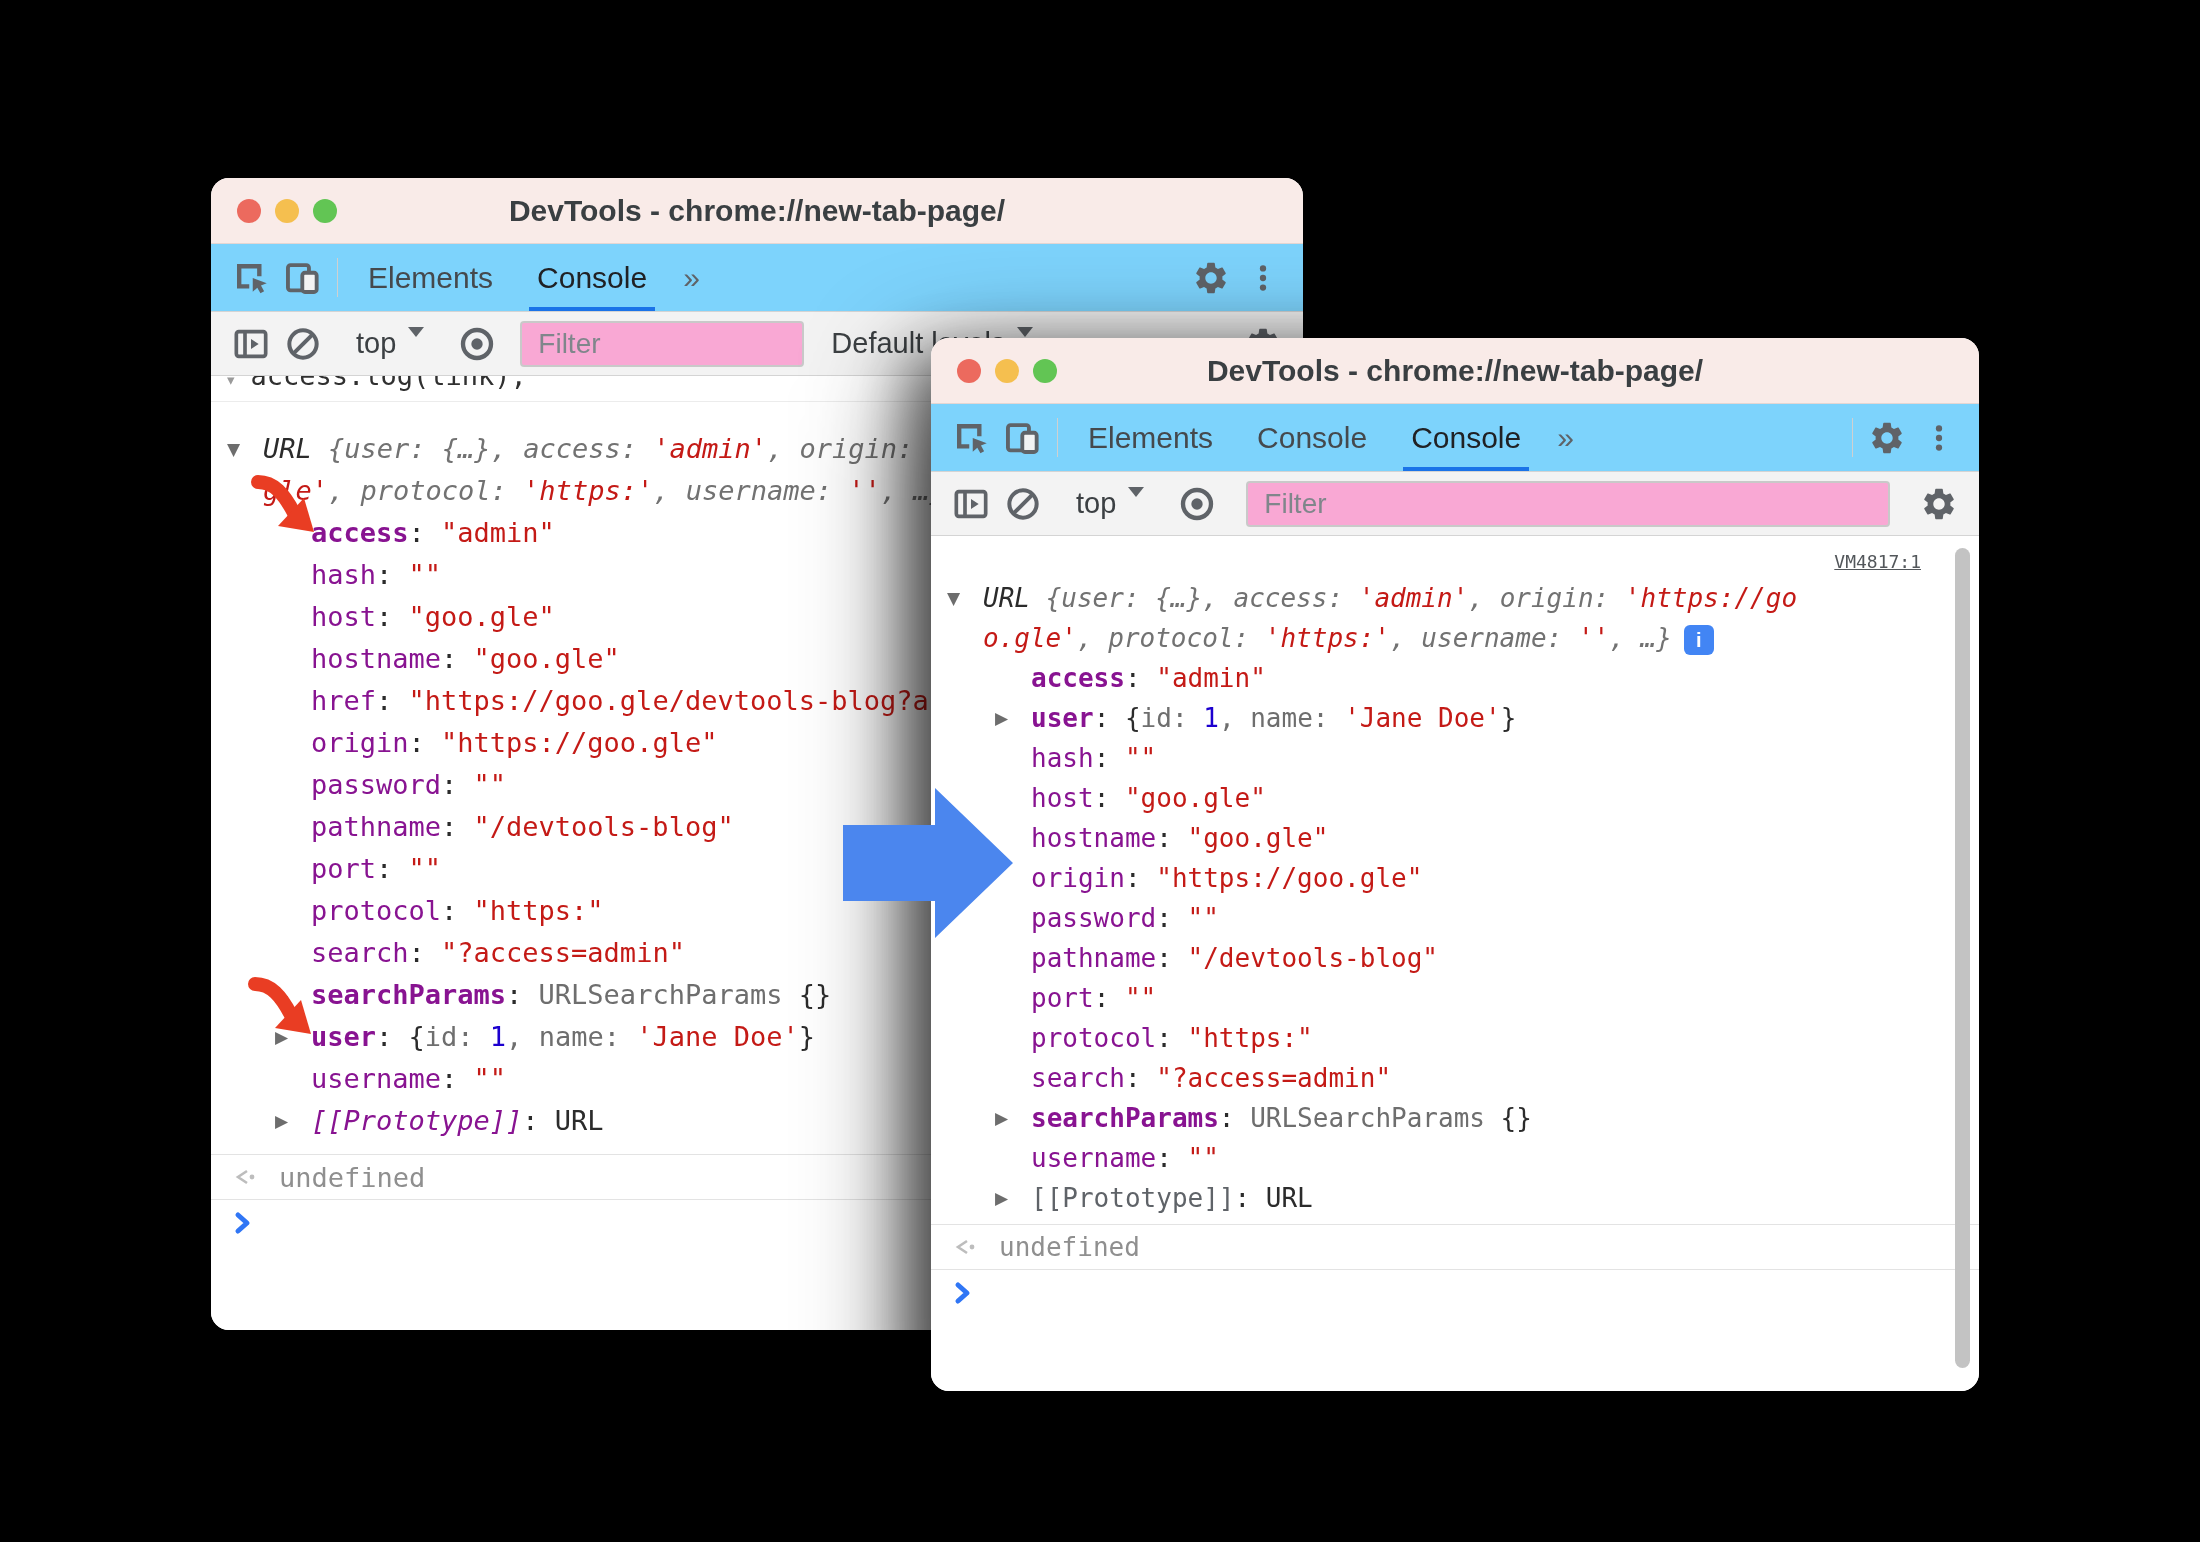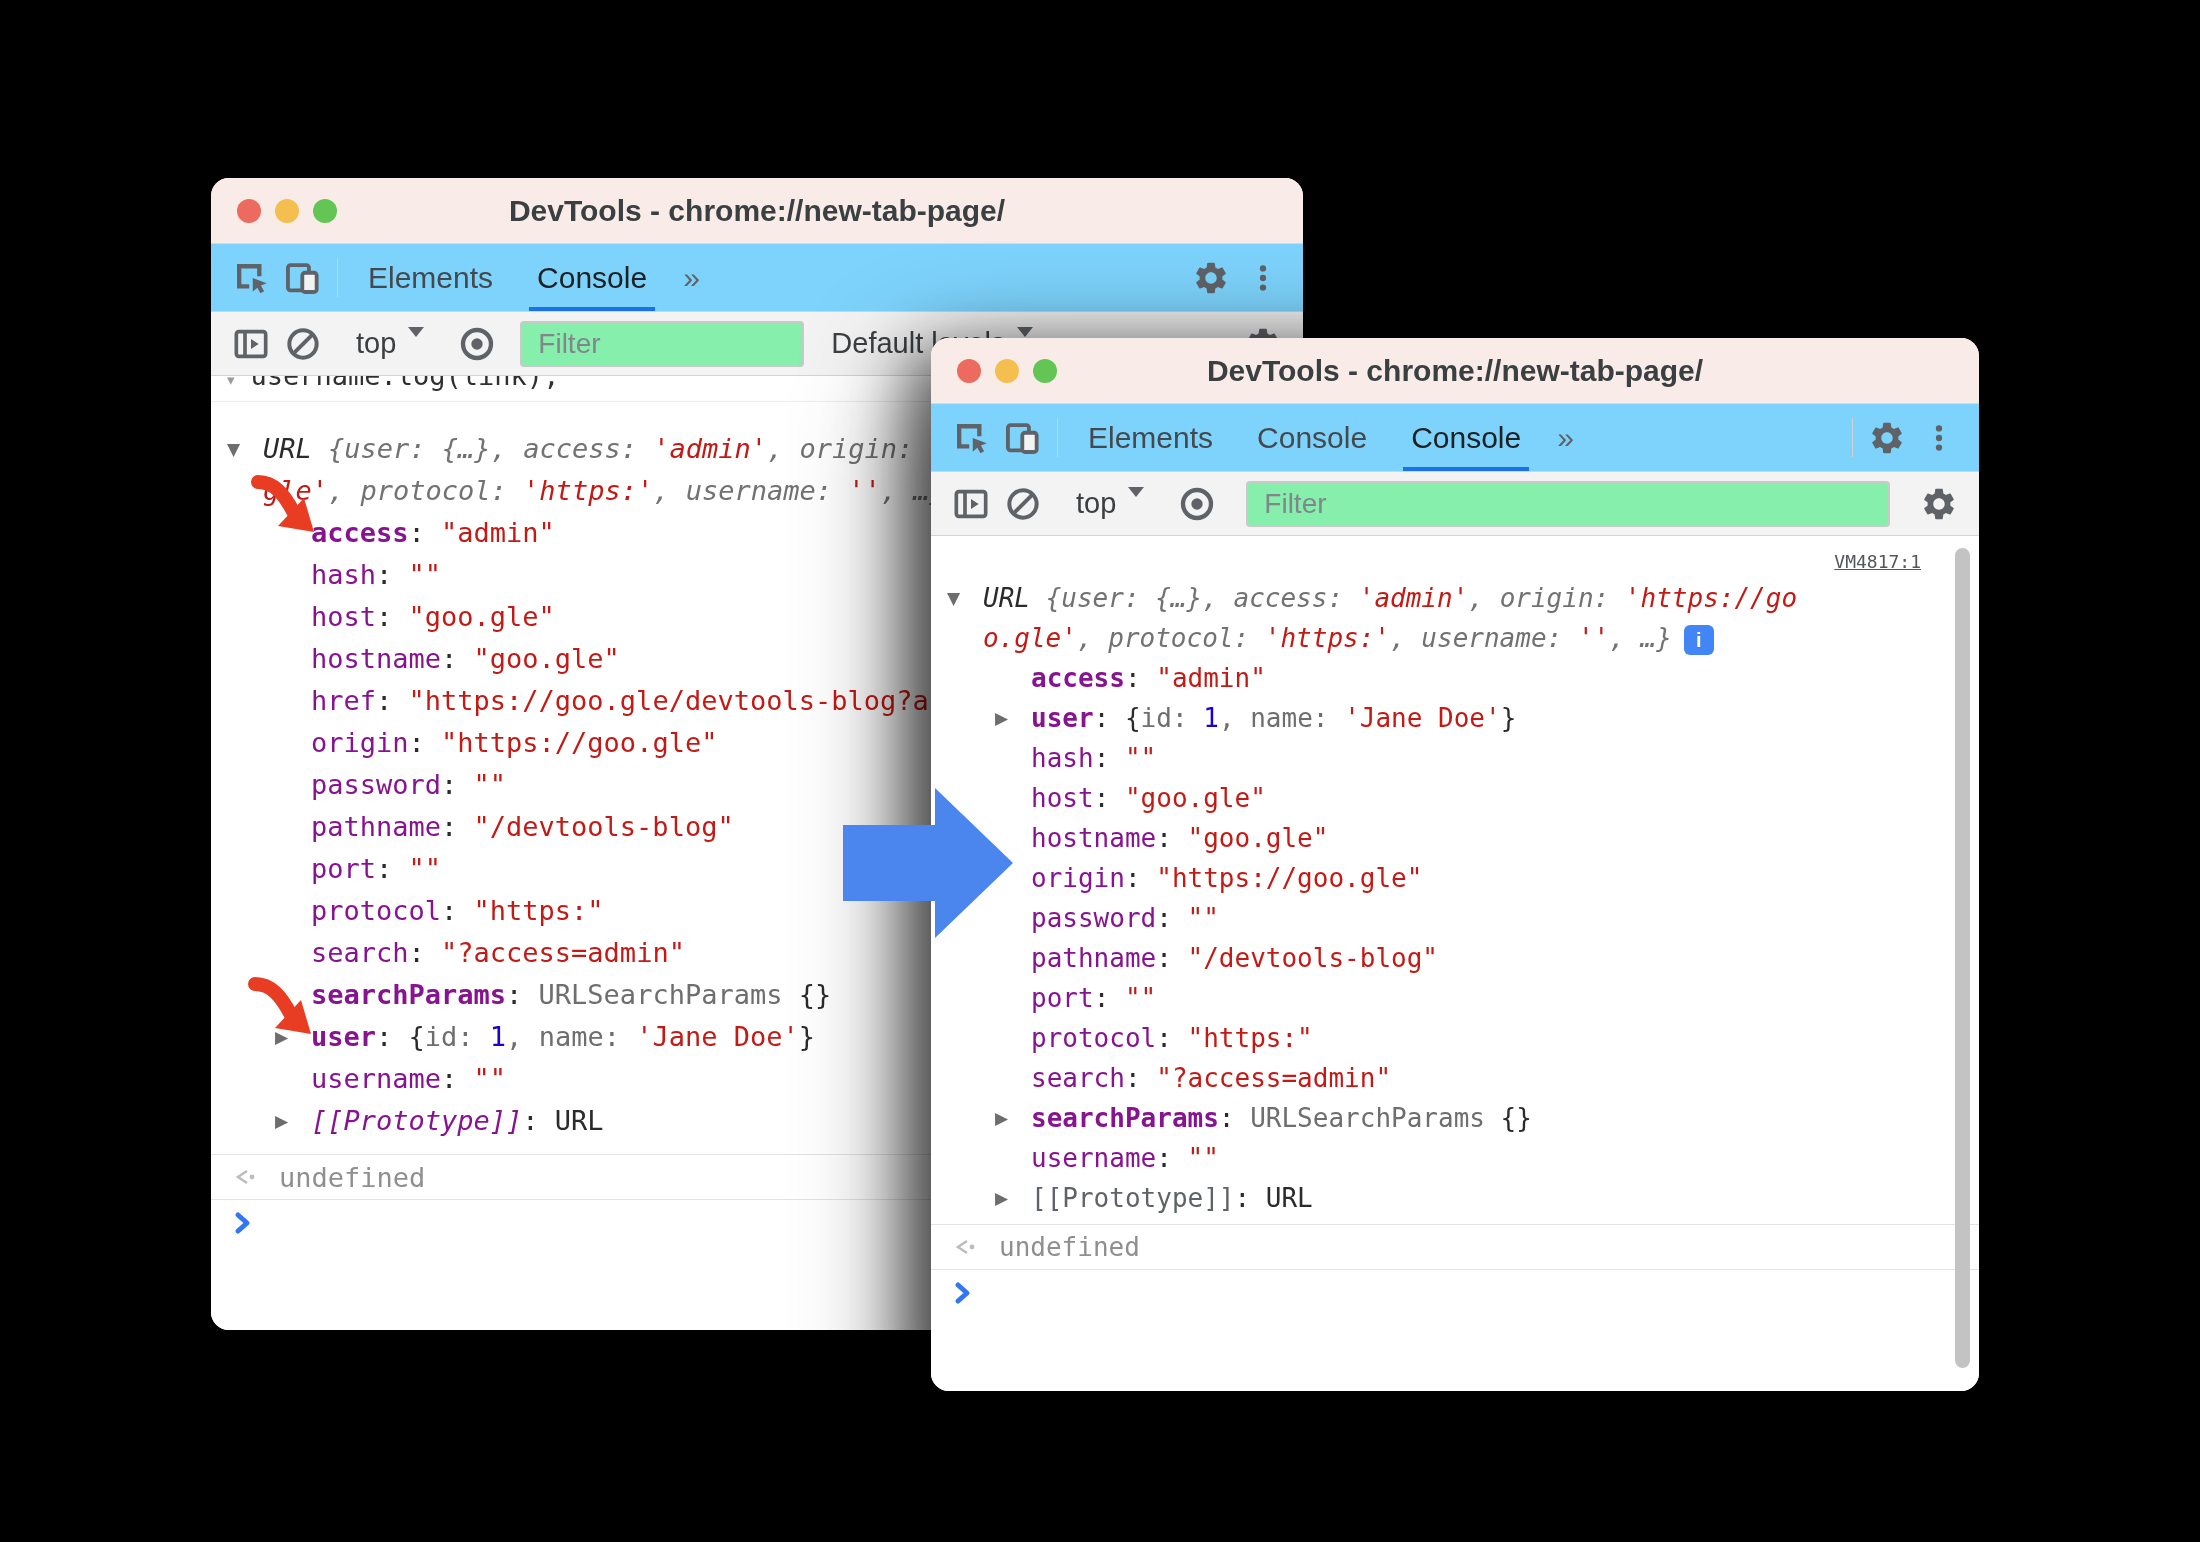--- a/index.html
+++ b/index.html
@@ -30,21 +30,21 @@
   .tab.active { color:#202124; }
   .tab.active::after { content:""; position:absolute; left:14px; right:14px; bottom:0; height:4px; background:#1a73e8; }
   .tab-more { display:flex; align-items:center; padding:0 14px; font-size:30px; color:#5f6368; flex:none; }
   .bar-right { margin-left:auto; display:flex; align-items:stretch; }
 
   .toolbar { height:64px; background:#f3f3f3; border-bottom:1px solid #d4d4d4;
              display:flex; align-items:center; padding:0 14px; flex:none; }
   .ctx { display:flex; align-items:flex-start; gap:12px; font-size:29px; color:#3c4043; padding:0 10px; flex:none; }
   .caret { width:0; height:0; border-left:8px solid transparent; border-right:8px solid transparent;
            border-top:10px solid #5f6368; }
-  .filter { height:46px; background:#86efac; border:2px solid #c9c9c9; border-radius:4px;
+  .filter { height:46px; background:#f9a8d4; border:2px solid #c9c9c9; border-radius:4px;
             font-size:28px; color:#3c4043; padding:0 16px; font-family:"Liberation Sans",sans-serif; }
   .filter::placeholder { color:#80868b; }
   .win-back .filter { width:284px; flex:none; }
   .win-front .filter { flex:1; min-width:0; margin:0 6px; }
 
   
   .console { position:relative; flex:1; background:#fff; font-family:"DejaVu Sans Mono", monospace; overflow:hidden; }
   .win-back  .console { font-size:27px; }
   .win-front .console { font-size:26px; }
 
@@ -191,21 +191,21 @@
               <path fill="#5f6368" d="M19.14 12.94c.04-.3.06-.61.06-.94 0-.32-.02-.64-.07-.94l2.03-1.58c.18-.14.23-.41.12-.61l-1.92-3.32c-.12-.22-.37-.29-.59-.22l-2.39.96c-.5-.38-1.03-.7-1.62-.94l-.36-2.54c-.04-.24-.24-.41-.48-.41h-3.84c-.24 0-.43.17-.47.41l-.36 2.54c-.59.24-1.13.57-1.62.94l-2.39-.96c-.22-.08-.47 0-.59.22L2.74 8.87c-.12.21-.08.47.12.61l2.03 1.58c-.05.3-.09.63-.09.94s.02.64.07.94l-2.03 1.58c-.18.14-.23.41-.12.61l1.92 3.32c.12.22.37.29.59.22l2.39-.96c.5.38 1.03.7 1.62.94l.36 2.54c.05.24.24.41.48.41h3.84c.24 0 .44-.17.47-.41l.36-2.54c.59-.24 1.13-.56 1.62-.94l2.39.96c.22.08.47 0 .59-.22l1.92-3.32c.12-.22.07-.47-.12-.61l-2.01-1.58zM12 15.6c-1.98 0-3.6-1.62-3.6-3.6s1.62-3.6 3.6-3.6 3.6 1.62 3.6 3.6-1.62 3.6-3.6 3.6z"></path>
             </svg>
         </span>
       </span>
     </div>
 
     <div class="console">
       <div class="clipped">
         <div class="inner">
           <span class="mini-tri">▾</span>
-          <span>username.log(link);</span>
+          <span>access.log(link);</span>
         </div>
       </div>
       <div class="rows">
           <div class="crow"><span class="tri">▼</span><span class="rbody"><span class="seg-cls">URL </span><span class="seg-gi">{</span><span class="seg-gi">user</span><span class="seg-gi">: </span><span class="seg-gi">{…}</span><span class="seg-gi">, </span><span class="seg-gi">access</span><span class="seg-gi">: </span><span class="seg-si">'admin'</span><span class="seg-gi">, </span><span class="seg-gi">origin</span><span class="seg-gi">: </span><span class="seg-si">'https://goo.</span><br><span class="seg-si">gle'</span><span class="seg-gi">, </span><span class="seg-gi">protocol</span><span class="seg-gi">: </span><span class="seg-si">'https:'</span><span class="seg-gi">, </span><span class="seg-gi">username</span><span class="seg-gi">: </span><span class="seg-si">''</span><span class="seg-gi">, …}</span></span></div>
           <div class="crow ind1"><span class="tri"></span><span class="rbody"><span class="seg-kb">access</span><span class="seg-p">: </span><span class="seg-s">"admin"</span></span></div>
           <div class="crow ind1"><span class="tri"></span><span class="rbody"><span class="seg-k">hash</span><span class="seg-p">: </span><span class="seg-s">""</span></span></div>
           <div class="crow ind1"><span class="tri"></span><span class="rbody"><span class="seg-k">host</span><span class="seg-p">: </span><span class="seg-s">"goo.gle"</span></span></div>
           <div class="crow ind1"><span class="tri"></span><span class="rbody"><span class="seg-k">hostname</span><span class="seg-p">: </span><span class="seg-s">"goo.gle"</span></span></div>
           <div class="crow ind1"><span class="tri"></span><span class="rbody"><span class="seg-k">href</span><span class="seg-p">: </span><span class="seg-s">"https://goo.gle/devtools-blog?access=admin"</span></span></div>
           <div class="crow ind1"><span class="tri"></span><span class="rbody"><span class="seg-k">origin</span><span class="seg-p">: </span><span class="seg-s">"https://goo.gle"</span></span></div>

